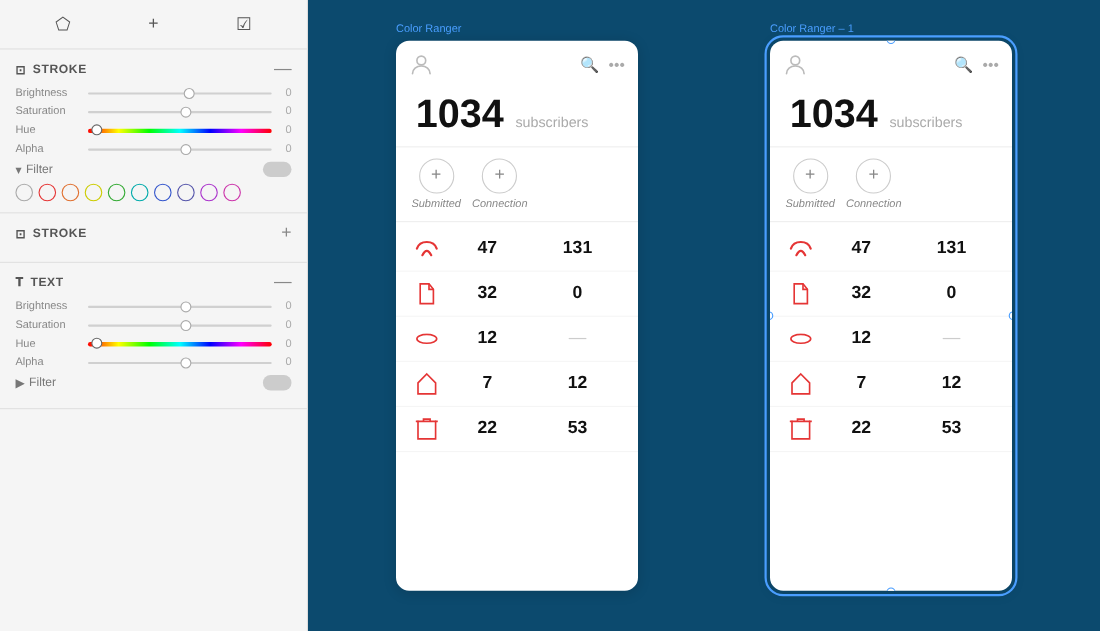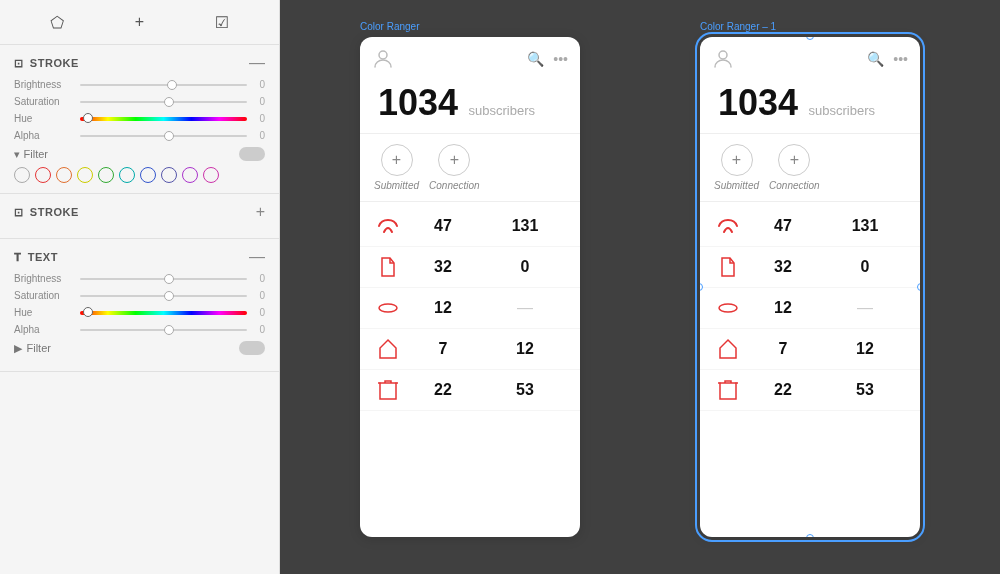--- a/index.html
+++ b/index.html
@@ -154,21 +154,21 @@
       width: 16px;
       height: 16px;
       border-radius: 50%;
       border: 1.5px solid;
       cursor: pointer;
     }
 
     
     .canvas-area {
       flex: 1;
-      background: #404040;
+      background: #0c4a6e;
       display: flex;
       align-items: center;
       justify-content: space-around;
       padding: 20px;
       position: relative;
     }
 
     
     .phone-frame {
       background: white;

